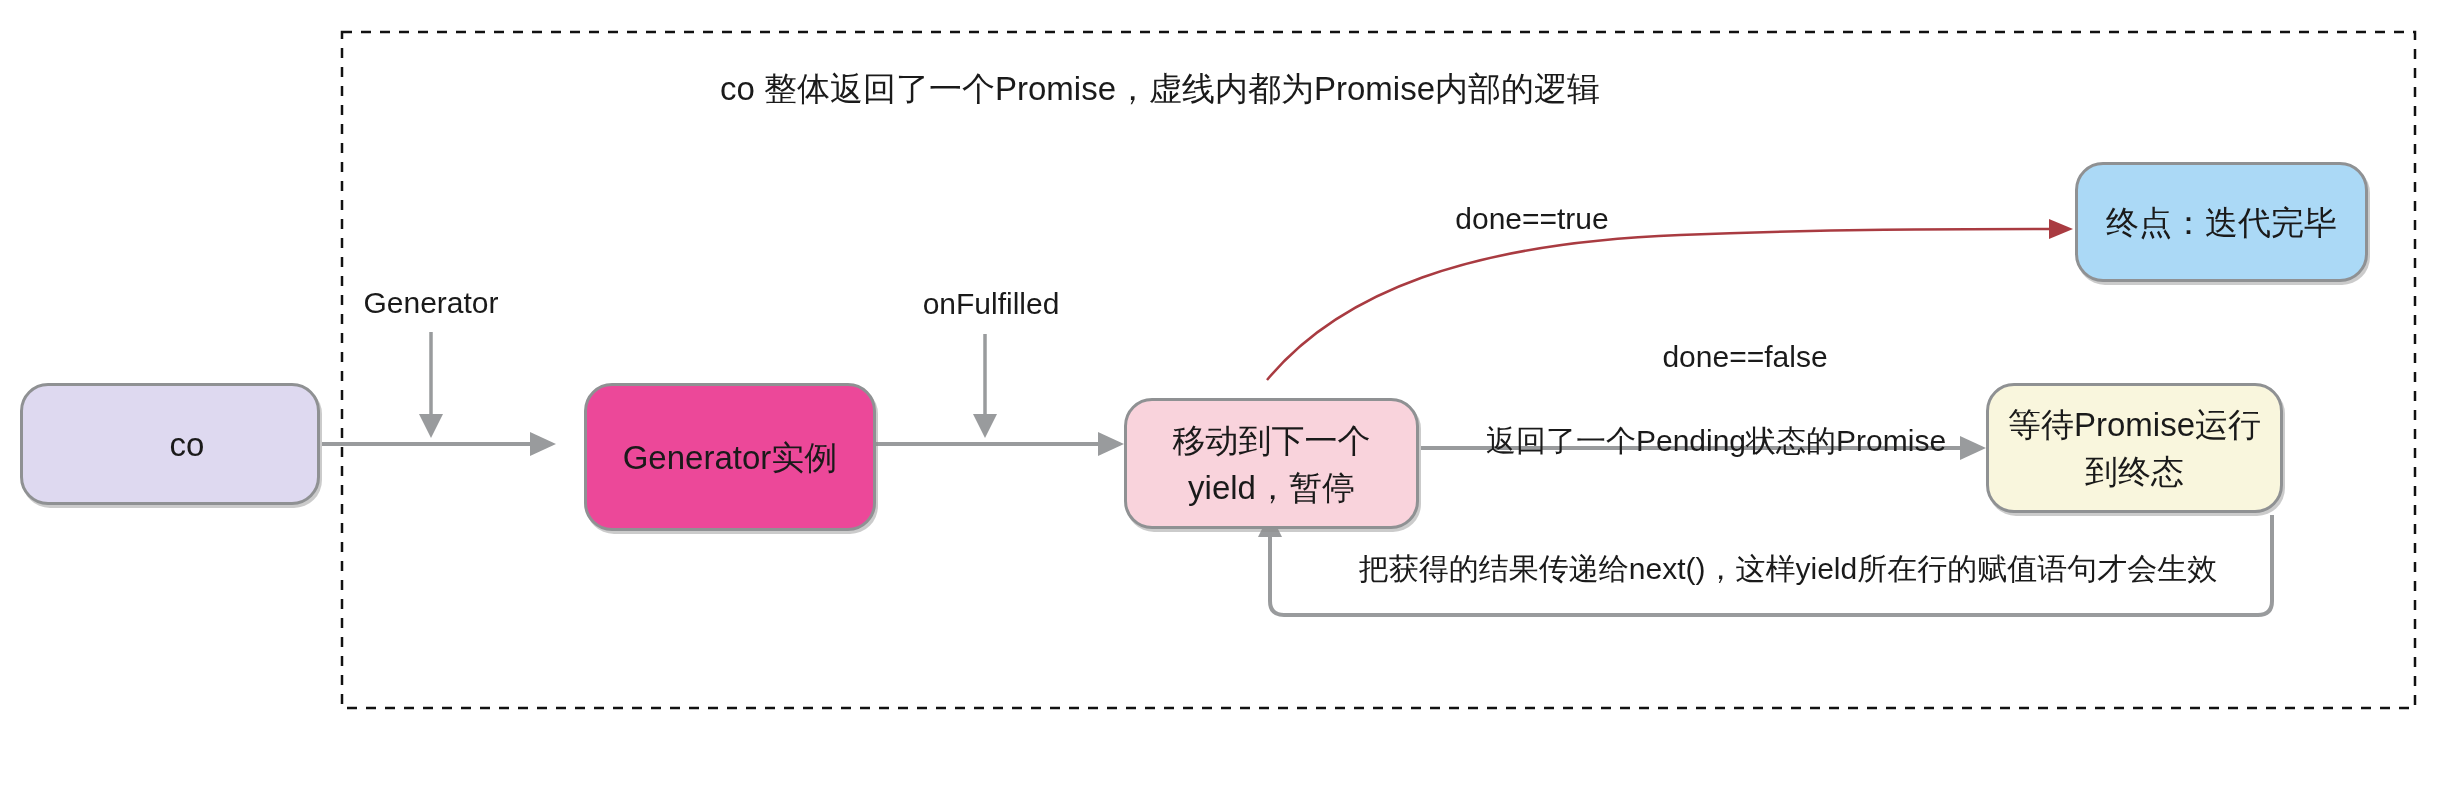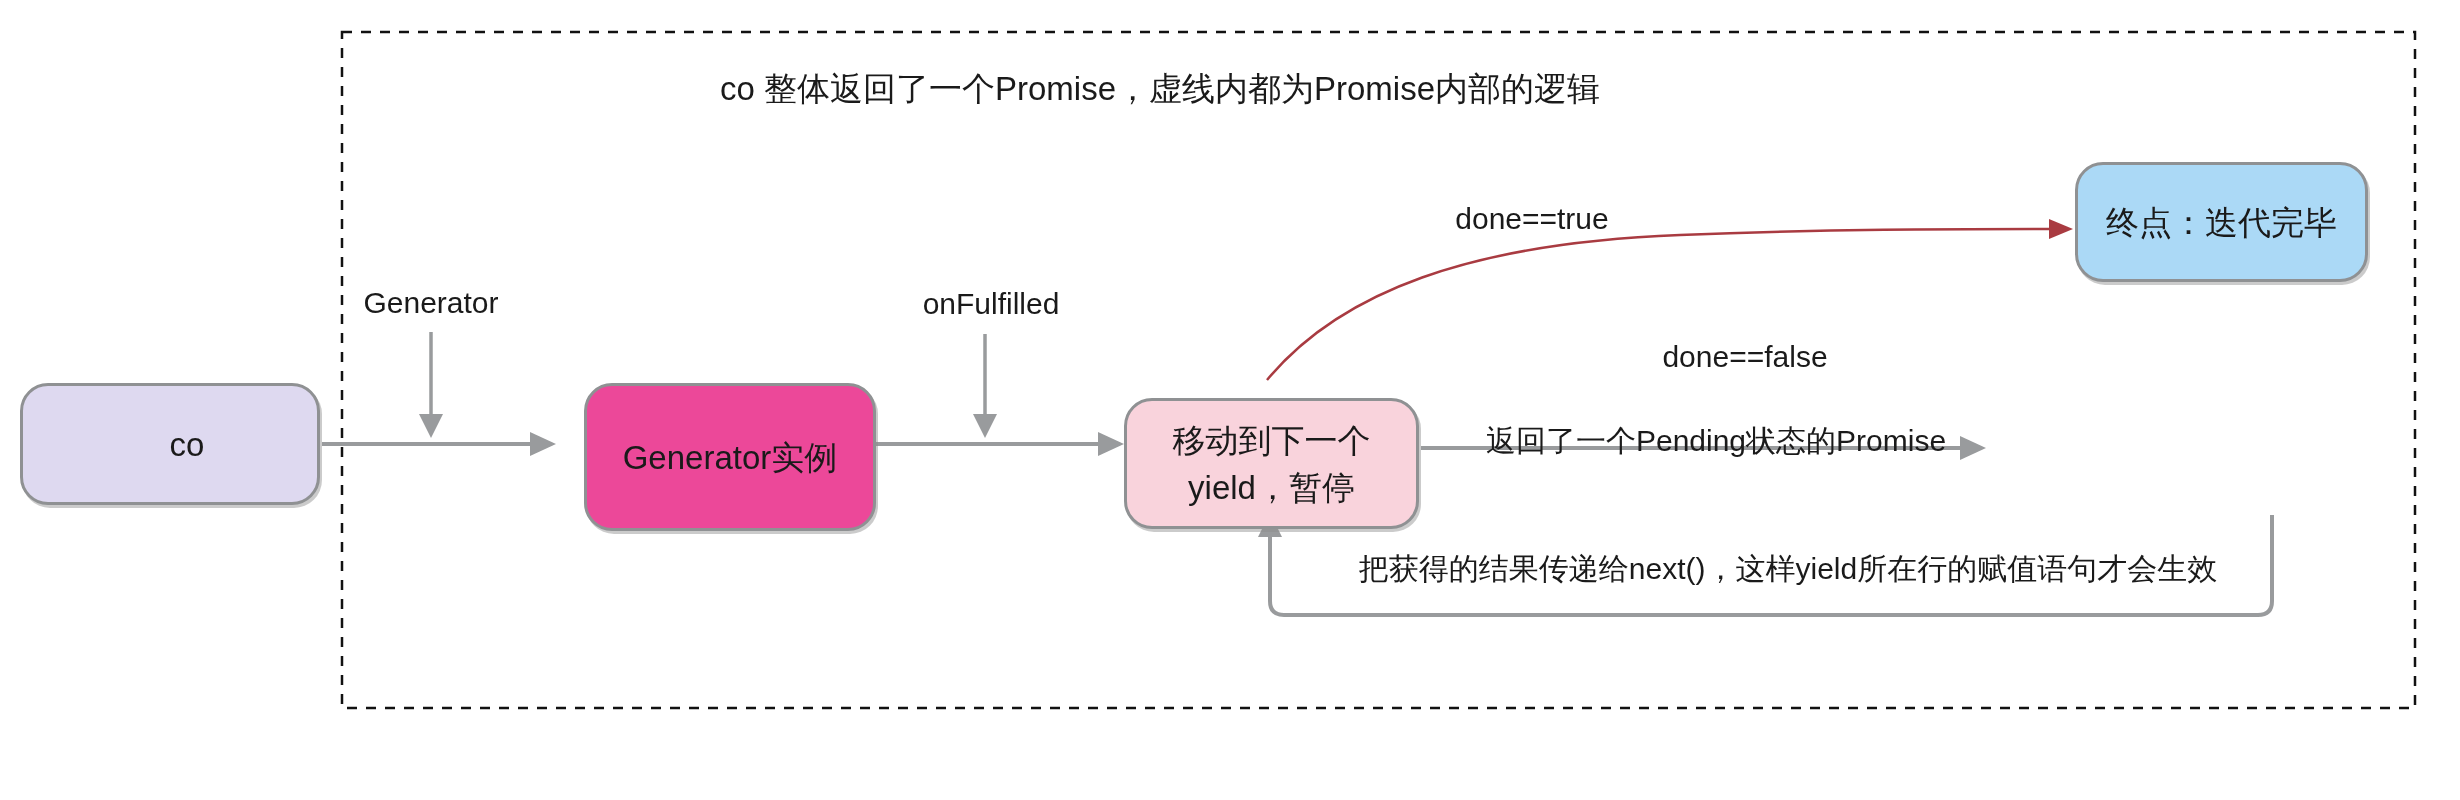--- a/index.html
+++ b/index.html
@@ -93,20 +93,24 @@
 
   <div class="node" style="left: 1124px; top: 379px; width: 295px; height: 131px; background-color: rgb(249, 211, 220); margin-top: 19px;">
     <span>移动到下一个</span>
     <span>yield，暂停</span>
   </div>
 
   <div class="node" style="left: 2075px; top: 162px; width: 293px; height: 120px; background-color: rgb(171, 217, 246);">
     <span>终点：迭代完毕</span>
   </div>
 
+  <div class="node" style="left: 1986px; top: 383px; width: 297px; height: 130px; background-color: rgb(249, 246, 221);">
+    <span>等待Promise运行</span>
+    <span>到终态</span>
+  </div>
 
   <div class="label" style="left:431px; top:286px;">Generator</div>
 
   <div class="label" style="left:985px; top:287px;margin-left:6px;">onFulfilled</div>
 
   <div class="label" style="left:1532px; top:202px;">done==true</div>
 
   <div class="label" style="left:1700px; top:340px;margin-left:45px;">done==false</div>
 
   <div class="label" style="left:1716px; top:396px;margin-top:28px;">返回了一个Pending状态的Promise</div>

